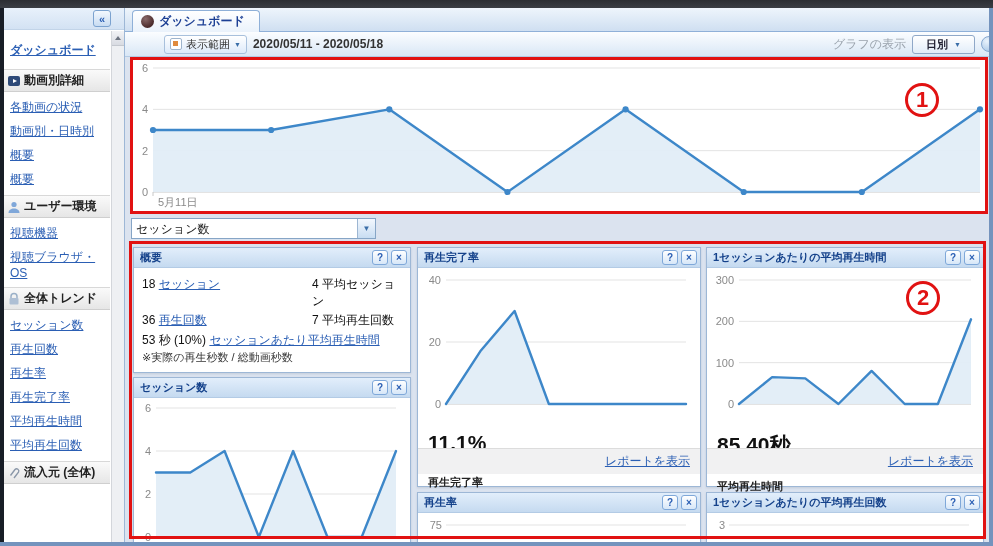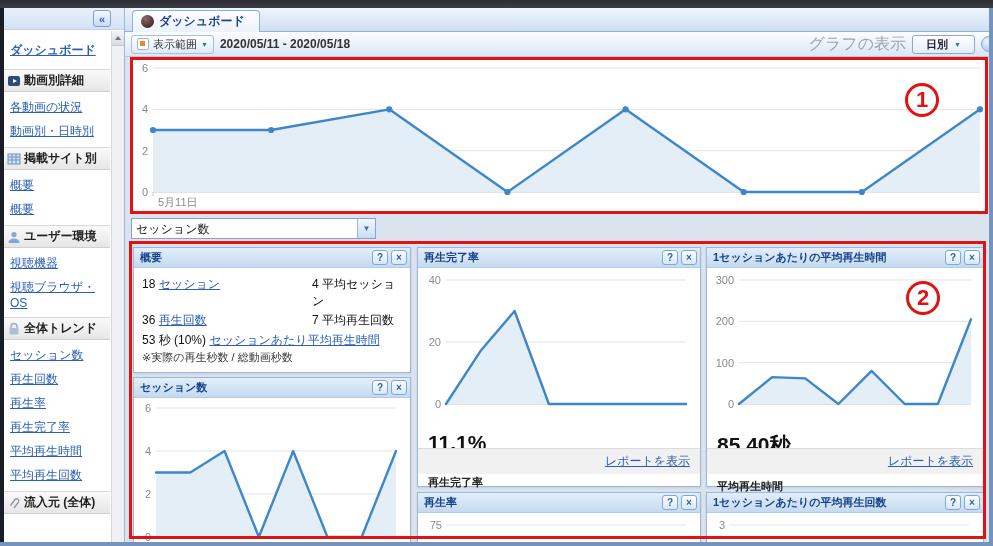--- a/index.html
+++ b/index.html
@@ -30,27 +30,27 @@
   
   .main{position:absolute;left:125px;top:8px;right:4px;bottom:4px;}
   .tabbar{position:absolute;left:0;top:0;right:0;height:24px;background:linear-gradient(#eef5fc,#cfdff1);border-bottom:1px solid #8fb0d8;}
   .tab{position:absolute;left:7px;top:2px;height:22px;display:flex;align-items:center;gap:5px;padding:0 14px 0 8px;
     background:linear-gradient(#ffffff,#eaf2fb);border:1px solid #8fb0d8;border-bottom:none;border-radius:4px 4px 0 0;
     font-size:12px;font-weight:bold;color:#1c3f94;cursor:pointer;}
   .dash-icon{width:13px;height:13px;border-radius:50%;background:radial-gradient(circle at 35% 30%,#8a6a6a,#4a2a2a 70%);display:inline-block;}
   .toolbar{position:absolute;left:0;top:24px;right:0;height:25px;display:flex;align-items:center;gap:6px;padding:0 6px;
     background:linear-gradient(#fbfdff,#d9e7f6);border-bottom:1px solid #b3cbe5;}
   .tb-btn{display:flex;align-items:center;gap:4px;height:19px;padding:0 5px;border:1px solid #a8c0dc;border-radius:3px;
-    background:linear-gradient(#ffffff,#ddeafa);font-size:11px;color:#333;cursor:pointer;}
+    background:linear-gradient(#ffffff,#ddeafa);font-size:11px;color:#333;cursor:pointer;margin-left:33px;}
   .cal-icon{width:12px;height:12px;border:1px solid #9eb4cc;background:#fff;border-radius:2px;position:relative;display:inline-block;}
   .cal-icon::after{content:"";position:absolute;left:2px;top:2px;width:5px;height:5px;background:#e08a3c;}
   .caret{font-size:7px;color:#3a6ea8;line-height:1;}
   .date-range{font-size:12px;font-weight:bold;color:#333;}
   .tb-spacer{flex:1;}
-  .gd-label{font-size:16px;color:#9aa3ad;}
+  .gd-label{font-size:12px;color:#9aa3ad;}
   .gd-select{display:flex;align-items:center;gap:6px;height:19px;padding:0 13px;border:1px solid #8fa8c8;border-radius:3px;
     background:linear-gradient(#ffffff,#e2edf9);font-size:11px;font-weight:bold;color:#223;cursor:pointer;}
   .partial-circle{width:16px;height:16px;border-radius:50%;background:radial-gradient(circle at 35% 30%,#eaf3fc,#9dbfe2);border:1px solid #86a7cf;margin-right:-14px;}
 
   .content{position:absolute;left:0;top:49px;right:0;bottom:0;background:#dbe3ef;overflow:hidden;}
 
   .chart-box{position:absolute;left:5px;top:1px;width:858px;height:155px;background:#fff;border:1px solid #c2d4e7;}
   .chart-box .chart{position:absolute;left:2px;top:1px;}
 
   .metric-select{position:absolute;left:6px;top:161px;width:245px;height:21px;background:#fff;border:1px solid #86a5c6;display:flex;cursor:pointer;}
@@ -113,29 +113,20 @@
           <svg width="14" height="14">
               <rect x="1" y="2" width="12" height="10" rx="2" fill="#2e4a78"></rect>
               <path d="M6 5l4 2-4 2z" fill="#fff"></path>
             </svg>
         </span>
         <span>動画別詳細</span>
       </div>
       <a class="nav-link">各動画の状況</a>
       <a class="nav-link">動画別・日時別</a>
 
-      <div class="nav-section">
-        <span class="icon">
-          <svg width="14" height="14">
-              <rect x="1" y="2" width="12" height="10" fill="#cfe0f2" stroke="#6f93bd"></rect>
-              <path d="M1 5h12M1 8h12M5 2v10M9 2v10" stroke="#6f93bd" stroke-width="1"></path>
-            </svg>
-        </span>
-        <span>掲載サイト別</span>
-      </div>
       <a class="nav-link">概要</a>
 
       <a class="nav-link">概要</a>
 
       <div class="nav-section">
         <span class="icon">
           <svg width="14" height="14">
               <circle cx="7" cy="4.5" r="2.6" fill="#7fa7d9"></circle>
               <path d="M1.5 13c0-3 2.5-4.6 5.5-4.6S12.5 10 12.5 13z" fill="#7fa7d9"></path>
             </svg>

